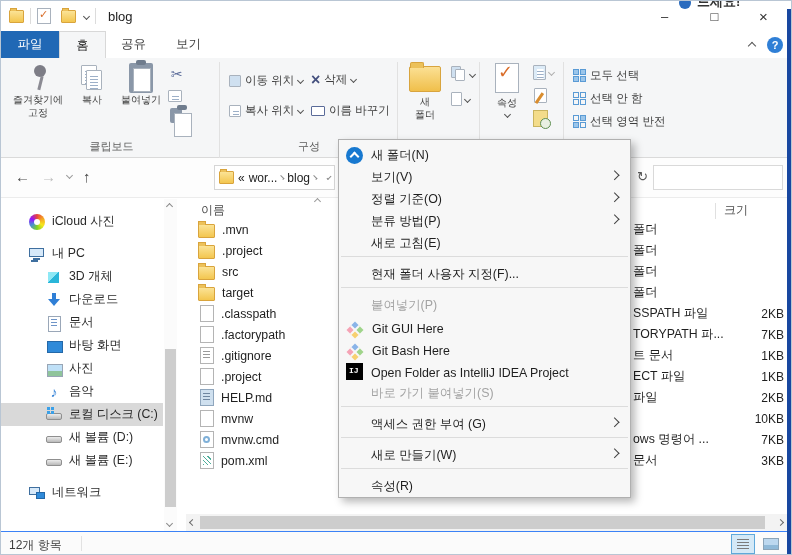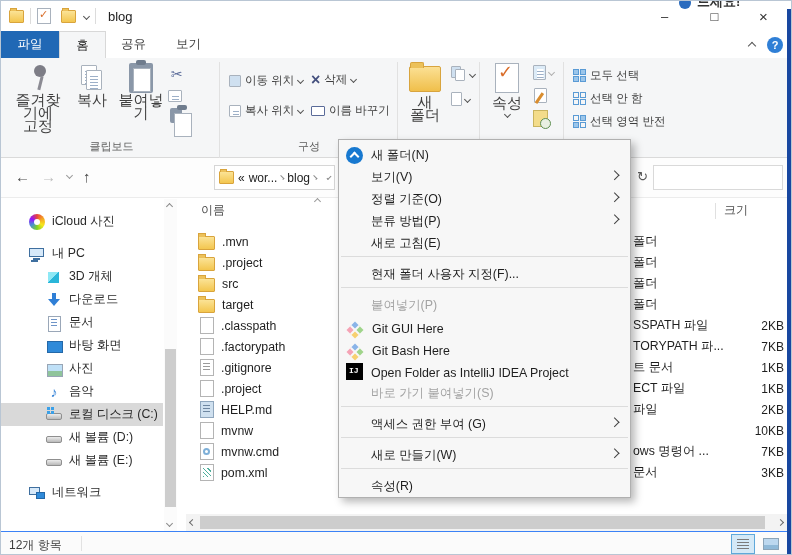--- a/index.html
+++ b/index.html
@@ -28,21 +28,21 @@
   
   .chev{display:inline-block;width:5px;height:5px;border-right:1.4px solid #555;border-bottom:1.4px solid #555}
   .chev.down{transform:rotate(45deg)}
   .chev.right{transform:rotate(-45deg)}
   .chev.up{transform:rotate(225deg)}
   .chev.left{transform:rotate(135deg)}
   .chev.tiny{width:4px;height:4px}
 
   
   .ribbon{position:absolute;left:0;top:57px;width:786px;height:99px;background:#f5f6f7;border-bottom:1px solid #dadada}
-  .rbtn{position:absolute;display:flex;flex-direction:column;align-items:center;font-size:15px;color:#3e3e3e;line-height:13px;text-align:center}
+  .rbtn{position:absolute;display:flex;flex-direction:column;align-items:center;font-size:10px;color:#3e3e3e;line-height:13px;text-align:center}
   .rlab span{display:block}
   .tbtn{position:absolute;display:flex;align-items:center;gap:4px;font-size:11.5px;color:#3e3e3e;white-space:nowrap}
   .sbtn{position:absolute;display:flex;align-items:center;gap:3px}
   .gsep{position:absolute;top:4px;width:1px;height:128px;background:#e1e1e1}
   .glabel{position:absolute;top:81px;height:16px;font-size:11px;color:#5c5c5c;text-align:center}
 
   
   .pg{background:#fff;border:1px solid #a9b2bd;border-radius:1px;box-sizing:border-box}
   .pg.lines{background:#fff repeating-linear-gradient(#fff 0 2px,#9db0c8 2px 3px);background-size:60% 100%;background-position:3px 3px;background-repeat:no-repeat}
   .ic-pin{position:relative;width:26px;height:30px}
@@ -107,21 +107,21 @@
 
   
   .vscroll{position:absolute;left:163px;top:198px;width:13px;height:332px;background:#fbfbfb}
   .vthumb{position:absolute;left:1px;top:150px;width:11px;height:158px;background:#cdcdcd}
   .varrow{position:absolute;left:3px}
 
   
   .colhead{position:absolute;top:201px;font-size:12px;color:#4a4a4a}
   .headsep{position:absolute;left:714px;top:202px;width:1px;height:16px;background:#e0e0e0}
   .sortchev{position:absolute;left:314px;top:198px}
-  .filerows{position:absolute;left:185px;top:230px;width:601px}
+  .filerows{position:absolute;left:185px;top:218px;width:601px}
   .frow{position:relative;height:21px;display:flex;align-items:center;gap:7px;font-size:12.3px}
   .fic{width:15px;height:15px;flex:none;position:relative;margin-left:12px}
   .fi-folder{width:15px;height:12px;background:linear-gradient(#fbe396,#f3c64f);border:1px solid #d9a43c;border-radius:1px;margin-top:2px}
   .fi-folder::before{content:"";position:absolute;left:-1px;top:-4px;width:6px;height:3px;background:#ecc15a;border:1px solid #d9a43c;border-bottom:none}
   .fi-file,.fi-text,.fi-md,.fi-cmd,.fi-xml{width:12px;height:15px;background:#fff;border:1px solid #b4b4b4;margin-left:14px}
   .fi-text::after{content:"";position:absolute;left:2px;top:3px;width:7px;height:9px;background:repeating-linear-gradient(#9a9a9a 0 1px,#fff 1px 3px)}
   .fi-md{background:#cfe0ef;border-color:#8fa6bd}
   .fi-md::after{content:"";position:absolute;left:2px;top:3px;width:7px;height:9px;background:repeating-linear-gradient(#6e86a0 0 1px,#cfe0ef 1px 3px)}
   .fi-cmd::after{content:"";position:absolute;left:2px;top:4px;width:7px;height:7px;border-radius:50%;border:2px solid #7fb0d8;box-sizing:border-box}
   .fi-xml::after{content:"";position:absolute;left:2px;top:3px;width:8px;height:9px;background:repeating-linear-gradient(45deg,#4fae9b 0 1px,#fff 1px 3px)}

